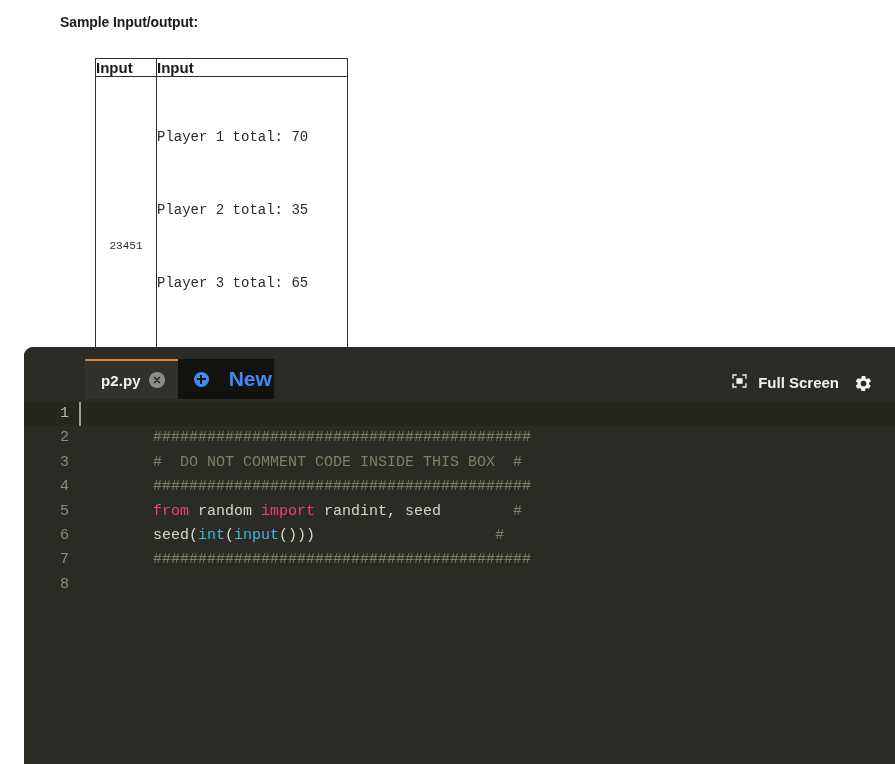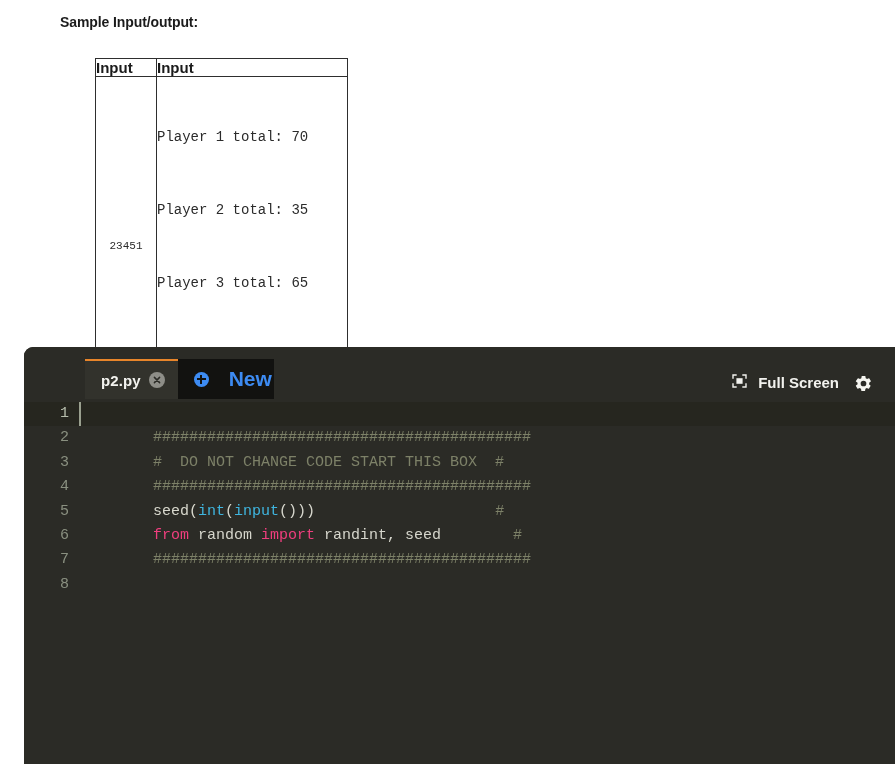--- a/index.html
+++ b/index.html
@@ -339,30 +339,30 @@
       <span class="ln">6</span>
       <span class="ln">7</span>
       <span class="ln">8</span>
     </div>
 
     <div class="code-lines">
       <div class="code-line active">
         <span class="tok-comment">##########################################</span>
       </div>
       <div class="code-line">
-        <span class="tok-comment">#</span><span class="tok-comment">  DO NOT CHANGE CODE START THIS BOX  </span><span class="tok-comment">#</span>
+        <span class="tok-comment">#</span><span class="tok-comment">  DO NOT COMMENT CODE INSIDE THIS BOX  </span><span class="tok-comment">#</span>
       </div>
       <div class="code-line">
         <span class="tok-comment">##########################################</span>
       </div>
       <div class="code-line">
+        <span class="tok-kw">from</span><span class="tok-plain"> random </span><span class="tok-kw">import</span><span class="tok-plain"> randint, seed</span><span class="tok-plain">        </span><span class="tok-comment">#</span>
+      </div>
+      <div class="code-line">
         <span class="tok-fn">seed(</span><span class="tok-builtin">int</span><span class="tok-plain">(</span><span class="tok-builtin">input</span><span class="tok-plain">()))</span><span class="tok-plain">                    </span><span class="tok-comment">#</span>
-      </div>
-      <div class="code-line">
-        <span class="tok-kw">from</span><span class="tok-plain"> random </span><span class="tok-kw">import</span><span class="tok-plain"> randint, seed</span><span class="tok-plain">        </span><span class="tok-comment">#</span>
       </div>
       <div class="code-line">
         <span class="tok-comment">##########################################</span>
       </div>
       <div class="code-line">
         <span class="tok-plain"></span>
       </div>
     </div>
   </div>
 </div>

